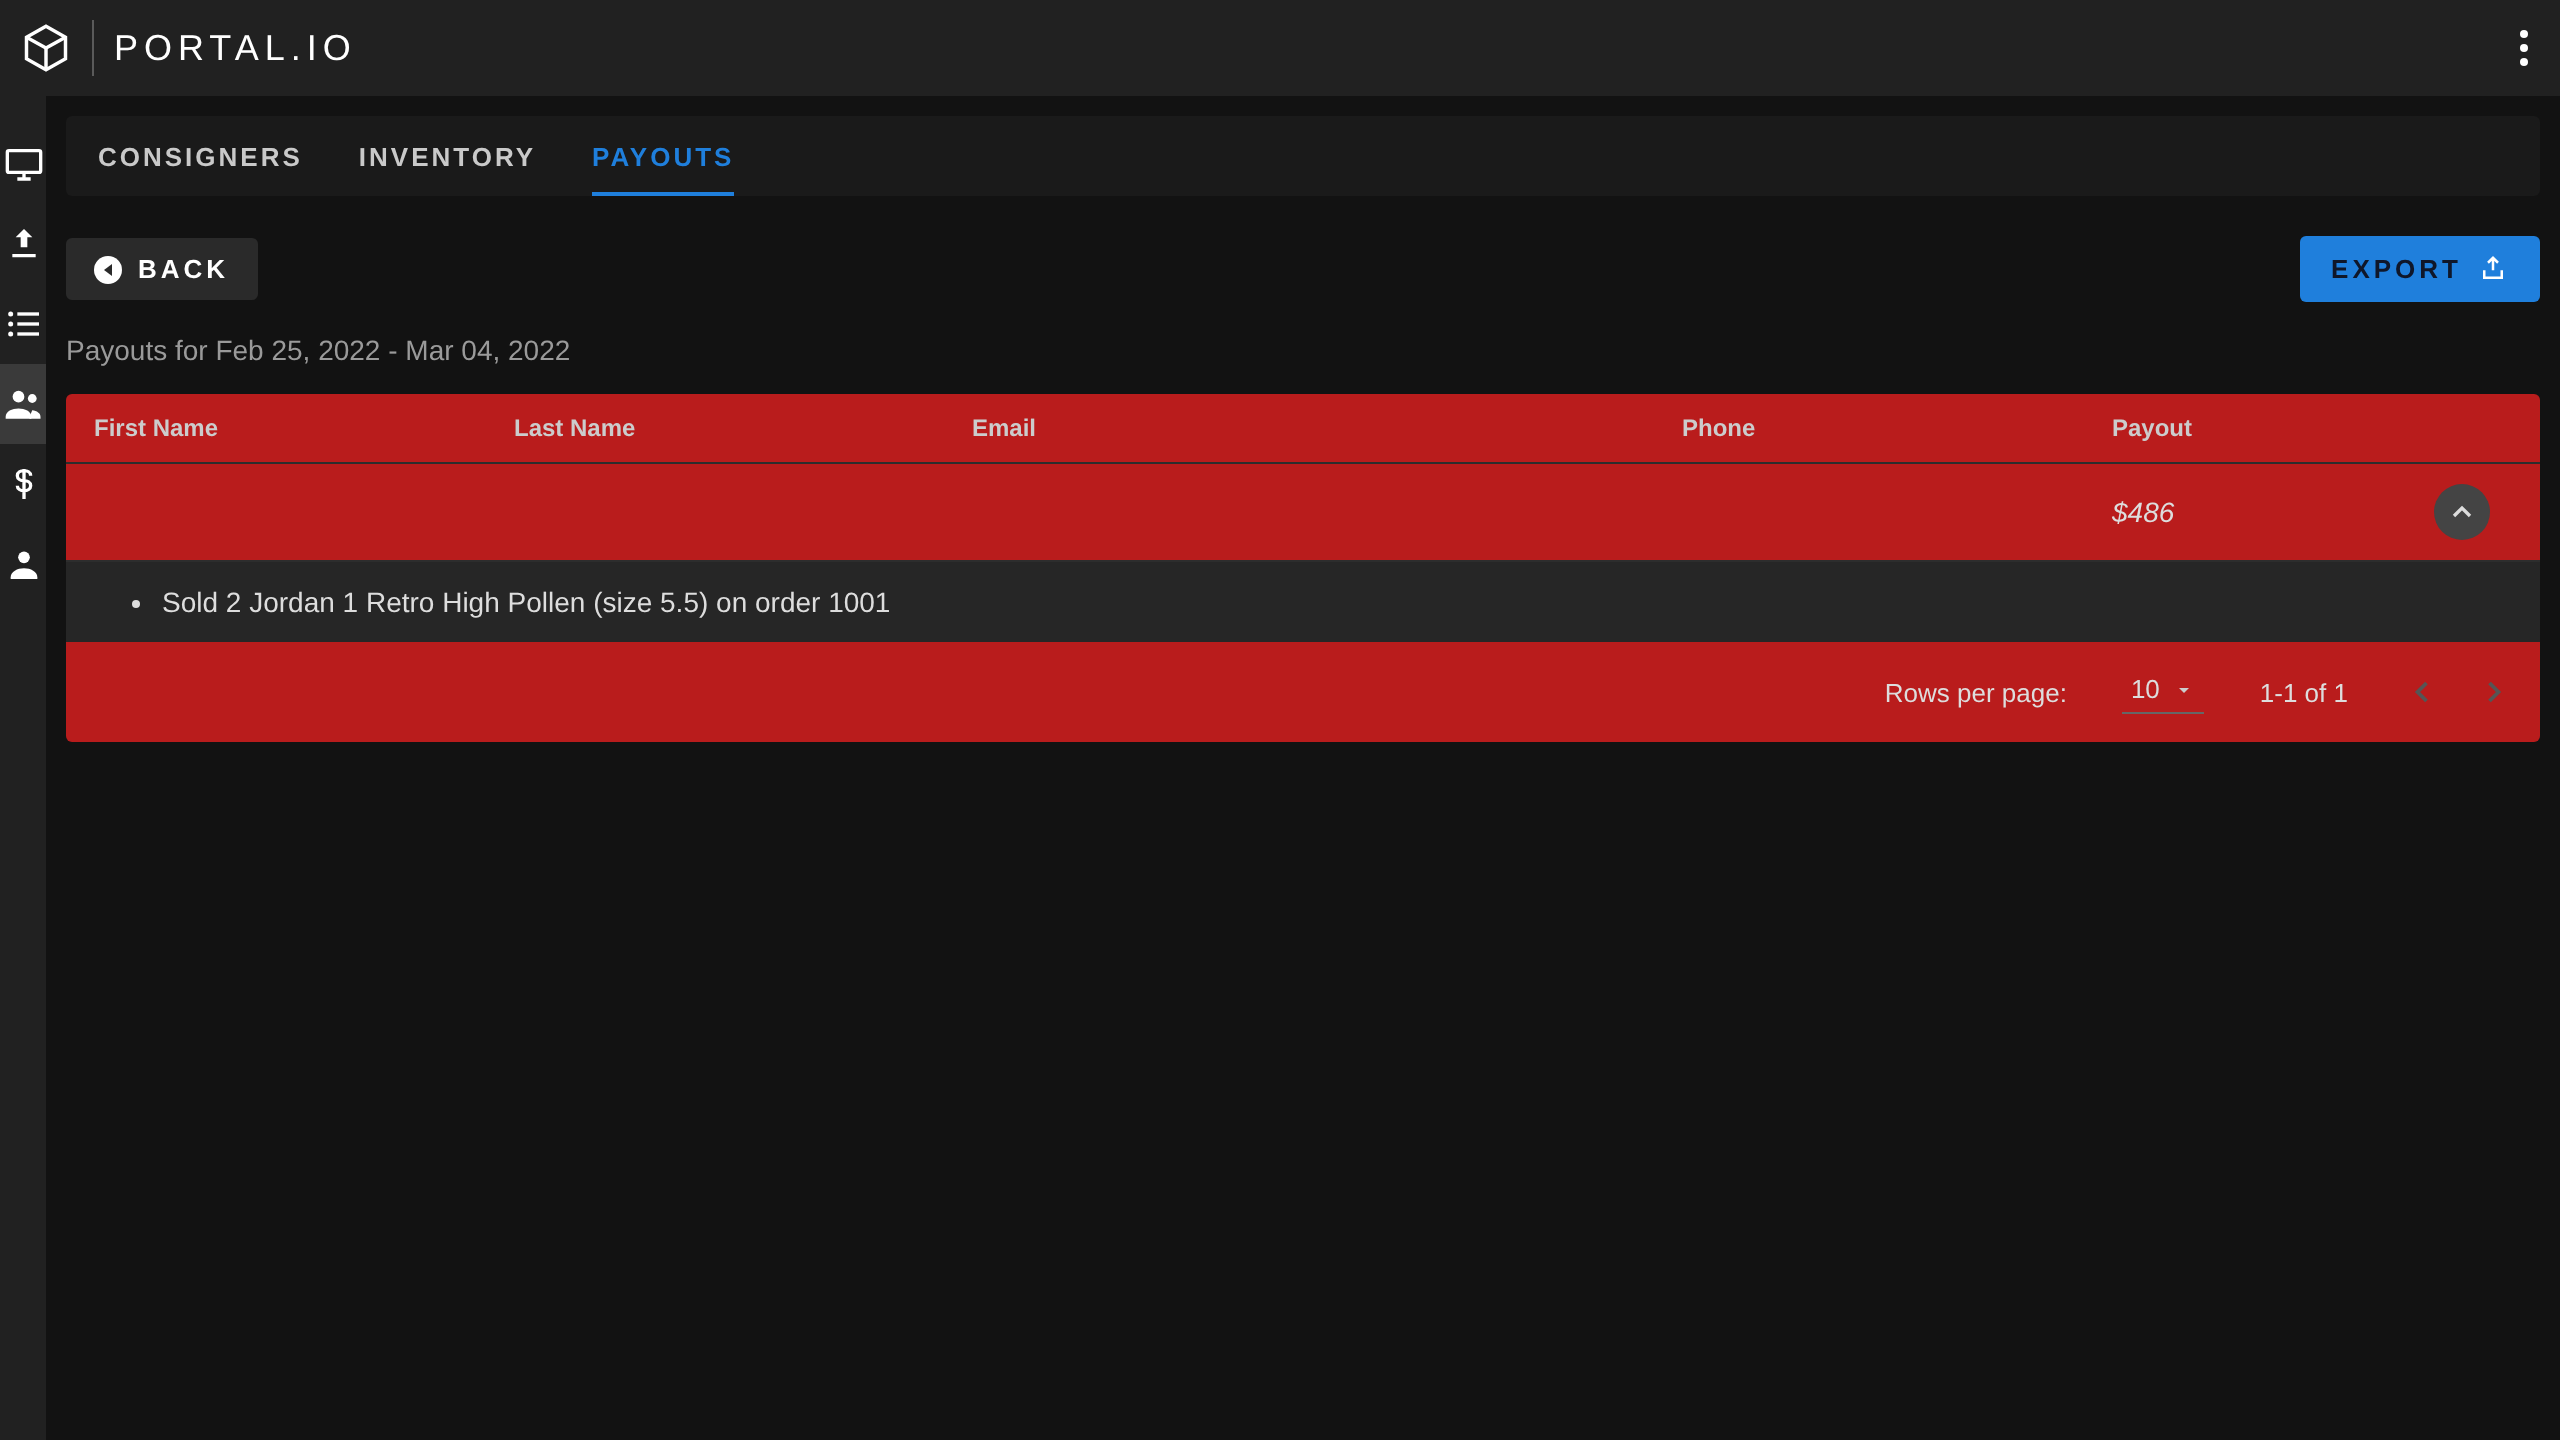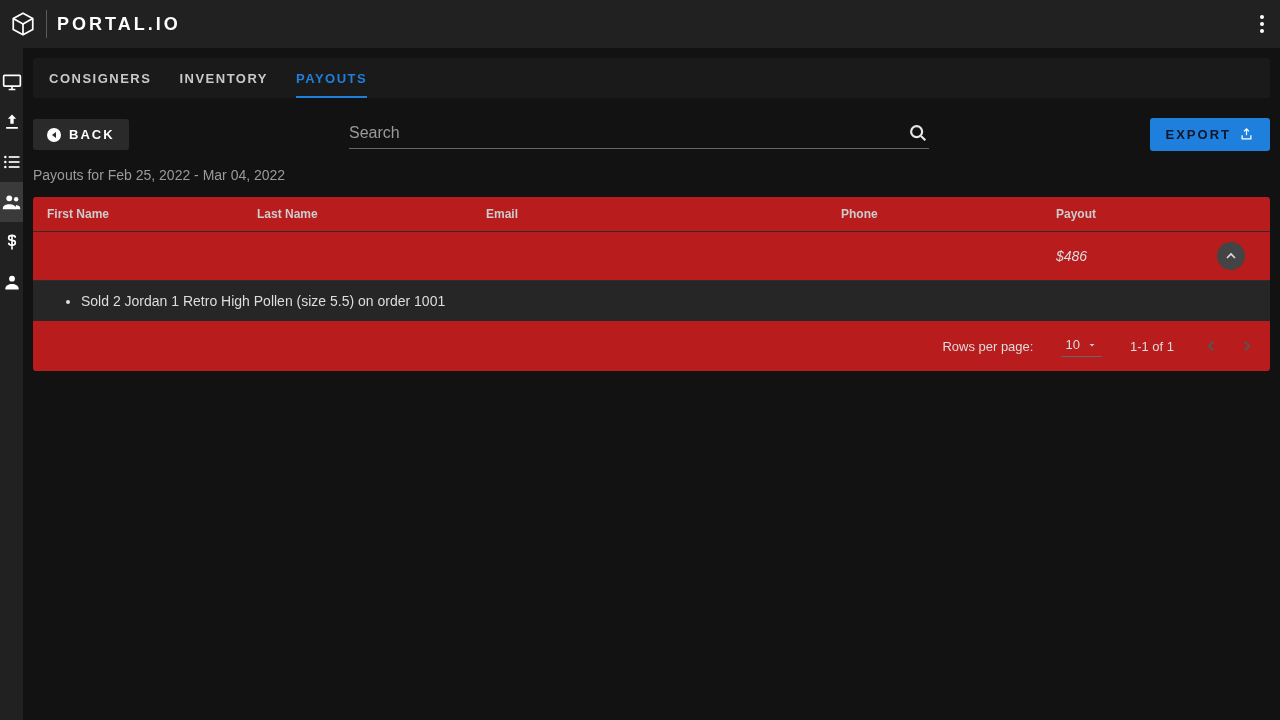--- a/index.html
+++ b/index.html
@@ -1,19 +1,19 @@
 <!DOCTYPE html>
 <html><head>
 <meta charset="utf-8">
 <style>
   * { margin:0; padding:0; box-sizing:border-box; }
   html, body { width:1280px; height:720px; background:#000; font-family:Arial,Helvetica,sans-serif; color:#d8d8d8; overflow:hidden; }
   .topbar { height:48px; background:#212121; display:flex; align-items:center; padding:0 10px; justify-content:space-between; }
   .brand { display:flex; align-items:center; gap:10px; }
-  .brand-text { font-size:18px; font-weight:700; letter-spacing:3px; color:#fff; font-family:Arial; }
+  .brand-text { font-size:18px; font-weight:400; letter-spacing:3px; color:#fff; font-family:Arial; }
   .brand-sep { width:1px; height:28px; background:#5a5a5a; }
   .kebab { display:flex; flex-direction:column; gap:3px; padding:6px; cursor:pointer; }
   .kebab span { width:4px; height:4px; background:#fff; border-radius:50%; }
   .body { display:flex; height:calc(720px - 48px); }
   .rail { width:46px; background:#212121; display:flex; flex-direction:column; padding-top:14px; }
   .rail-item { height:40px; display:flex; align-items:center; justify-content:center; color:#fff; cursor:pointer; }
   .rail-item.active { background:#3a3a3a; }
   .page { flex:1; background:#121212; padding:10px; display:flex; flex-direction:column; }
   .tabs-bar { height:40px; background:#1a1a1a; display:flex; align-items:center; padding:0 16px; border-radius:3px; }
   .tab { color:#c9c9c9; font-size:13px; font-weight:700; letter-spacing:1.5px; margin-right:28px; padding:12px 0 10px; border-bottom:2px solid transparent; cursor:pointer; }
@@ -120,29 +120,20 @@
       <div class="tab">INVENTORY</div>
       <div class="tab active">PAYOUTS</div>
     </div>
 
     <div class="panel">
       <div class="toolbar">
         <button class="back-btn">
           <span class="back-icon"></span>
           <span>BACK</span>
         </button>
-        <div class="search-wrap">
-          <input class="search-input" placeholder="Search" style="">
-          <span class="search-icon">
-            <svg width="22" height="22" viewBox="0 0 24 24" fill="none" stroke="currentColor" stroke-width="2.4">
-                <circle cx="10.5" cy="10.5" r="6"></circle>
-                <path d="M20 20l-4.8-4.8"></path>
-              </svg>
-          </span>
-        </div>
         <button class="export-btn">
           <span>EXPORT</span>
           <span>
             <svg width="15" height="15" viewBox="0 0 24 24" fill="none" stroke="#fff" stroke-width="2">
                 <path d="M12 3v10M8 7l4-4 4 4"></path>
                 <path d="M5 13v6h14v-6"></path>
               </svg>
           </span>
         </button>
       </div>

